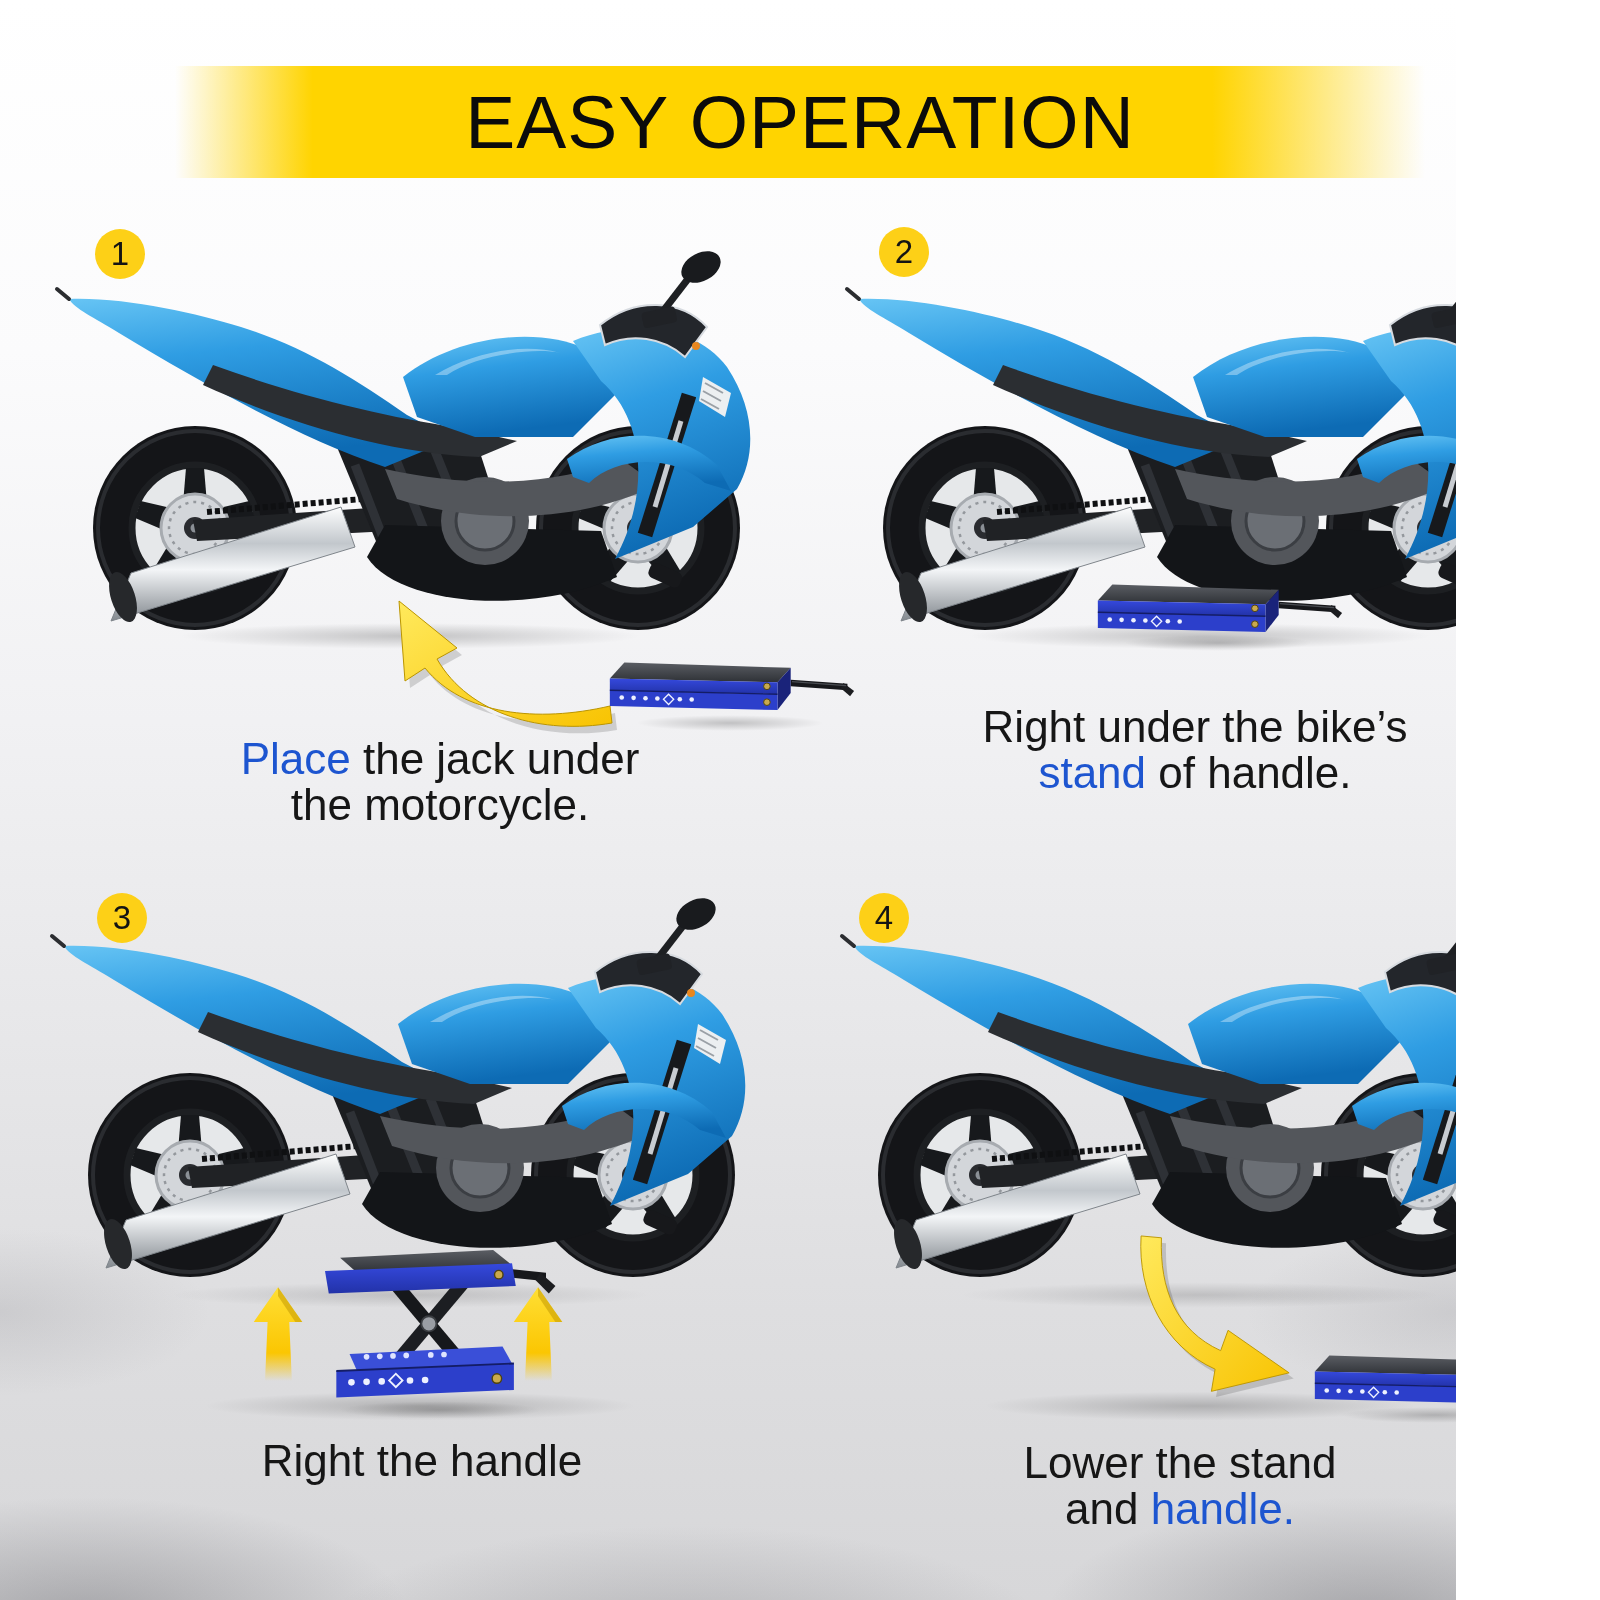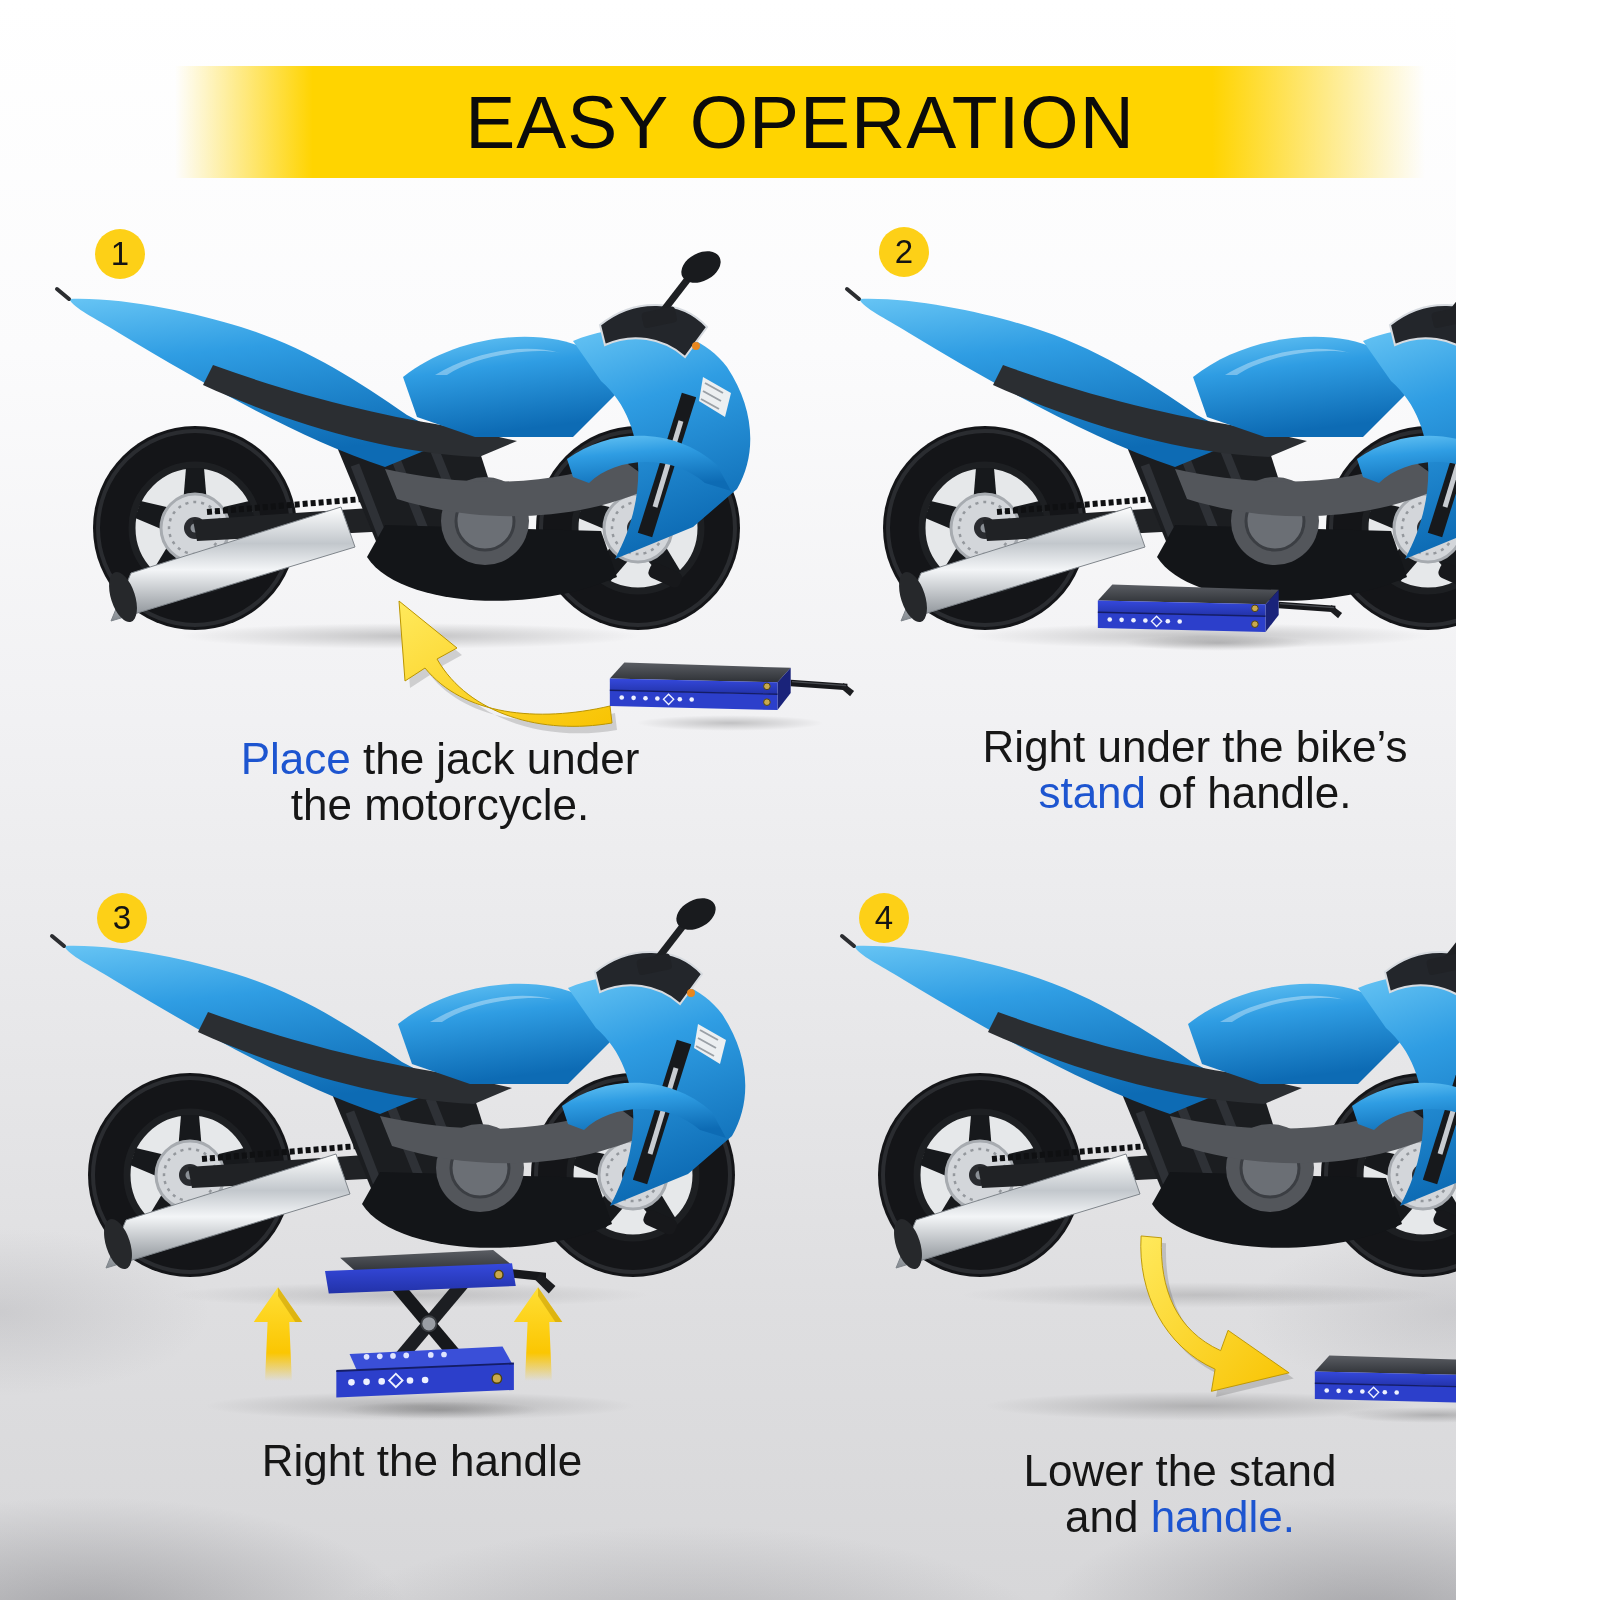--- a/index.html
+++ b/index.html
@@ -229,21 +229,21 @@
   <div class="badge" style="left:879px;top:227px;">
     <span>2</span>
   </div>
   <svg class="art" style="left:845px;top:225px;" width="730" height="420" viewBox="0 0 730 420">
       <use href="#bike"></use>
     </svg>
   <svg class="art" style="left:1088px;top:574px;" width="252" height="66" viewBox="0 0 380 100">
       <use href="#jack-flat"></use>
     </svg>
   <div class="shadow" style="left:1088px;top:632px;width:260px;height:22px;"></div>
-  <div class="caption" style="left:935px;top:724px;text-align:center;">
+  <div class="caption" style="left:935px;top:704px;text-align:center;">
     <div><span>Right under the bike’s</span><span class="hl"></span><span></span></div>
     <div><span></span><span class="hl">stand</span><span> of handle.</span></div>
   </div>
 
   <div class="badge" style="left:97px;top:893px;">
     <span>3</span>
   </div>
   <svg class="art" style="left:50px;top:872px;" width="730" height="420" viewBox="0 0 730 420">
       <use href="#bike"></use>
     </svg>
@@ -267,18 +267,18 @@
   <svg class="art" style="left:840px;top:872px;" width="730" height="420" viewBox="0 0 730 420">
       <use href="#bike"></use>
     </svg>
   <svg class="art" style="left:1130px;top:1232px;" width="185" height="167" viewBox="0 0 200 180">
       <use href="#arrow-dr"></use>
     </svg>
   <svg class="art" style="left:1305px;top:1345px;" width="252" height="66" viewBox="0 0 380 100">
       <use href="#jack-flat"></use>
     </svg>
   <div class="shadow" style="left:1305px;top:1404px;width:260px;height:22px;"></div>
-  <div class="caption" style="left:920px;top:1440px;margin-top:8px;">
+  <div class="caption" style="left:920px;top:1440px;">
     <div><span>Lower the stand</span><span class="hl"></span><span></span></div>
     <div><span>and </span><span class="hl">handle.</span><span></span></div>
   </div>
 
 </div>
 
 </body></html>

